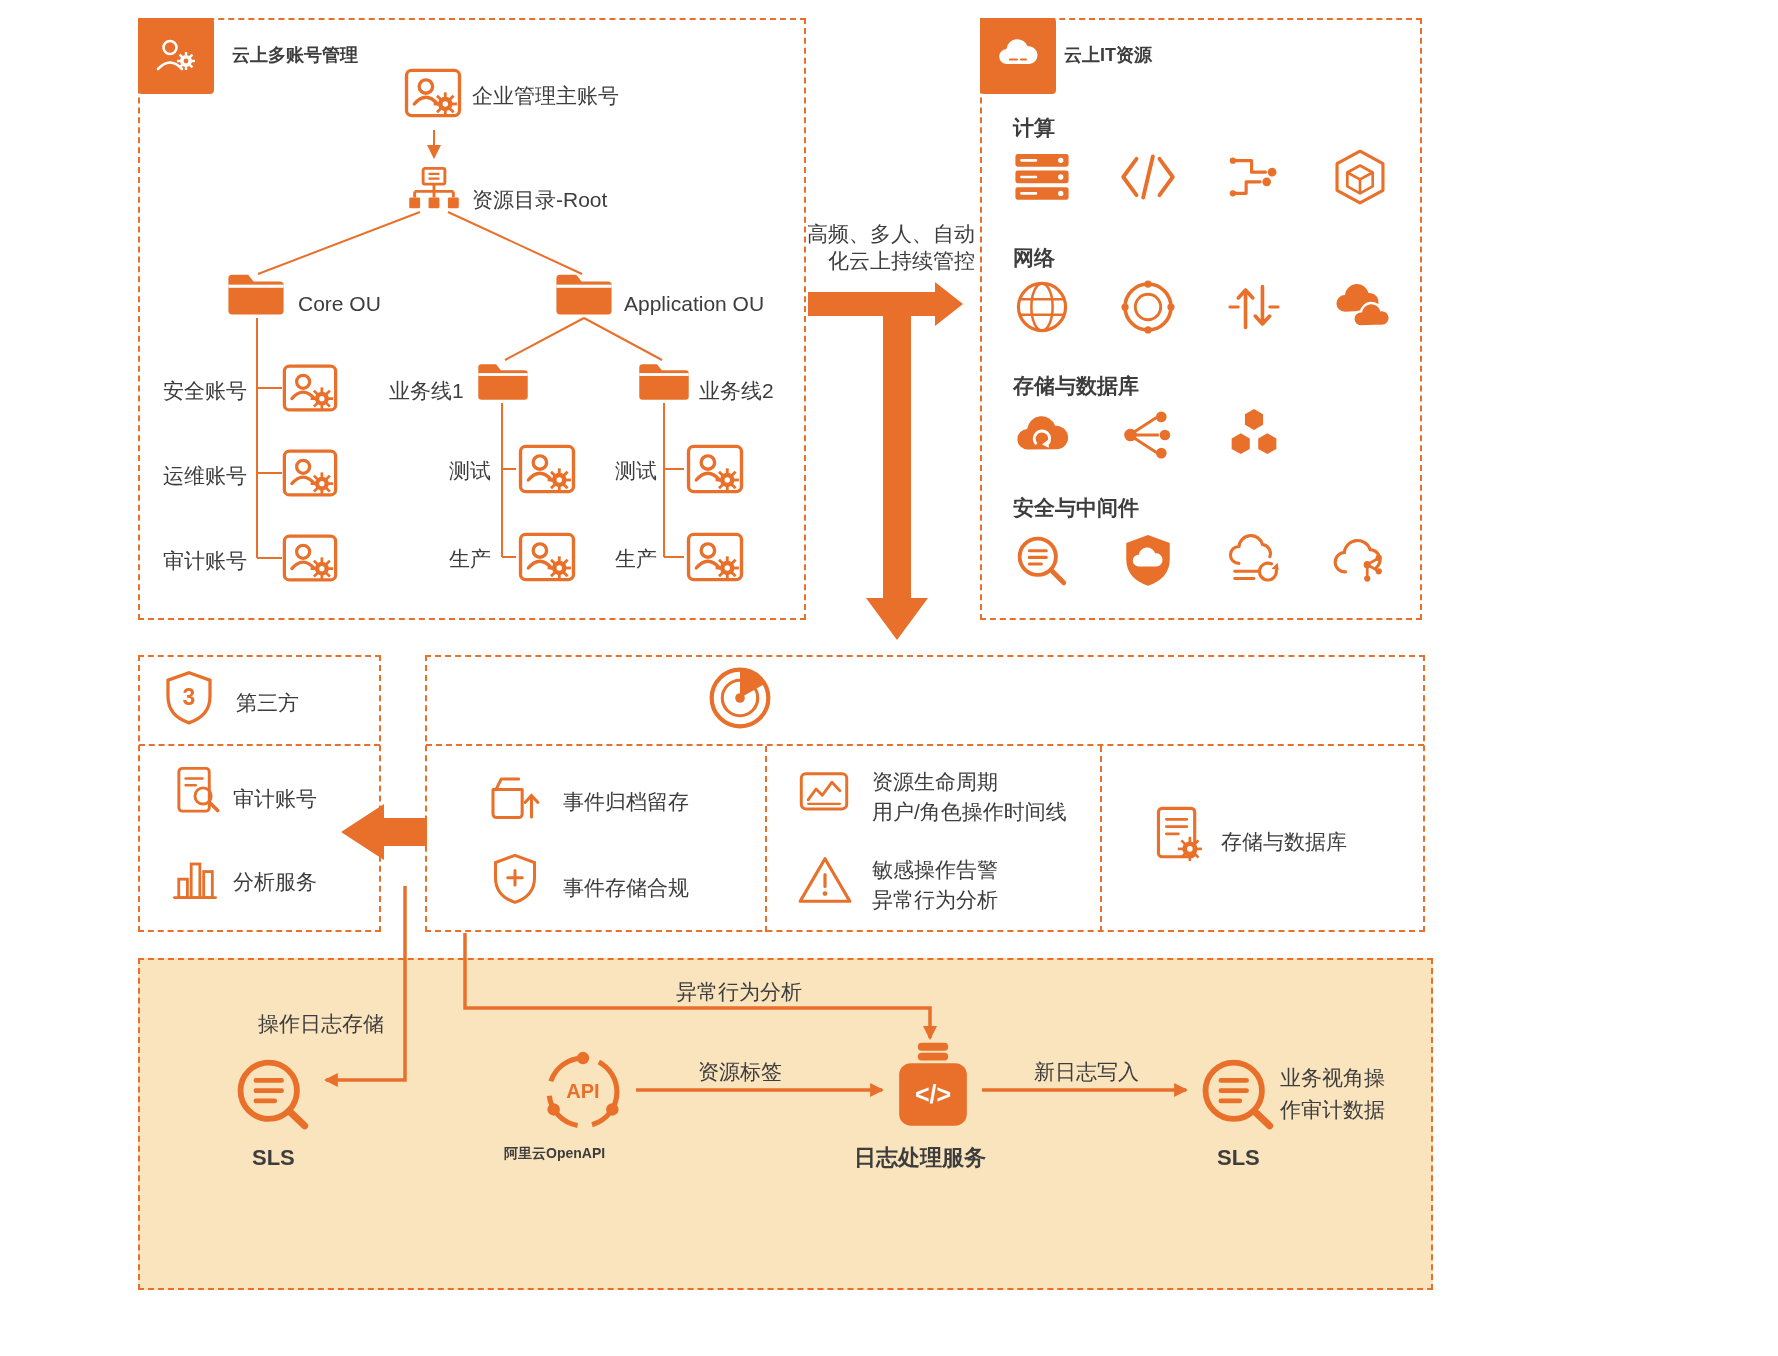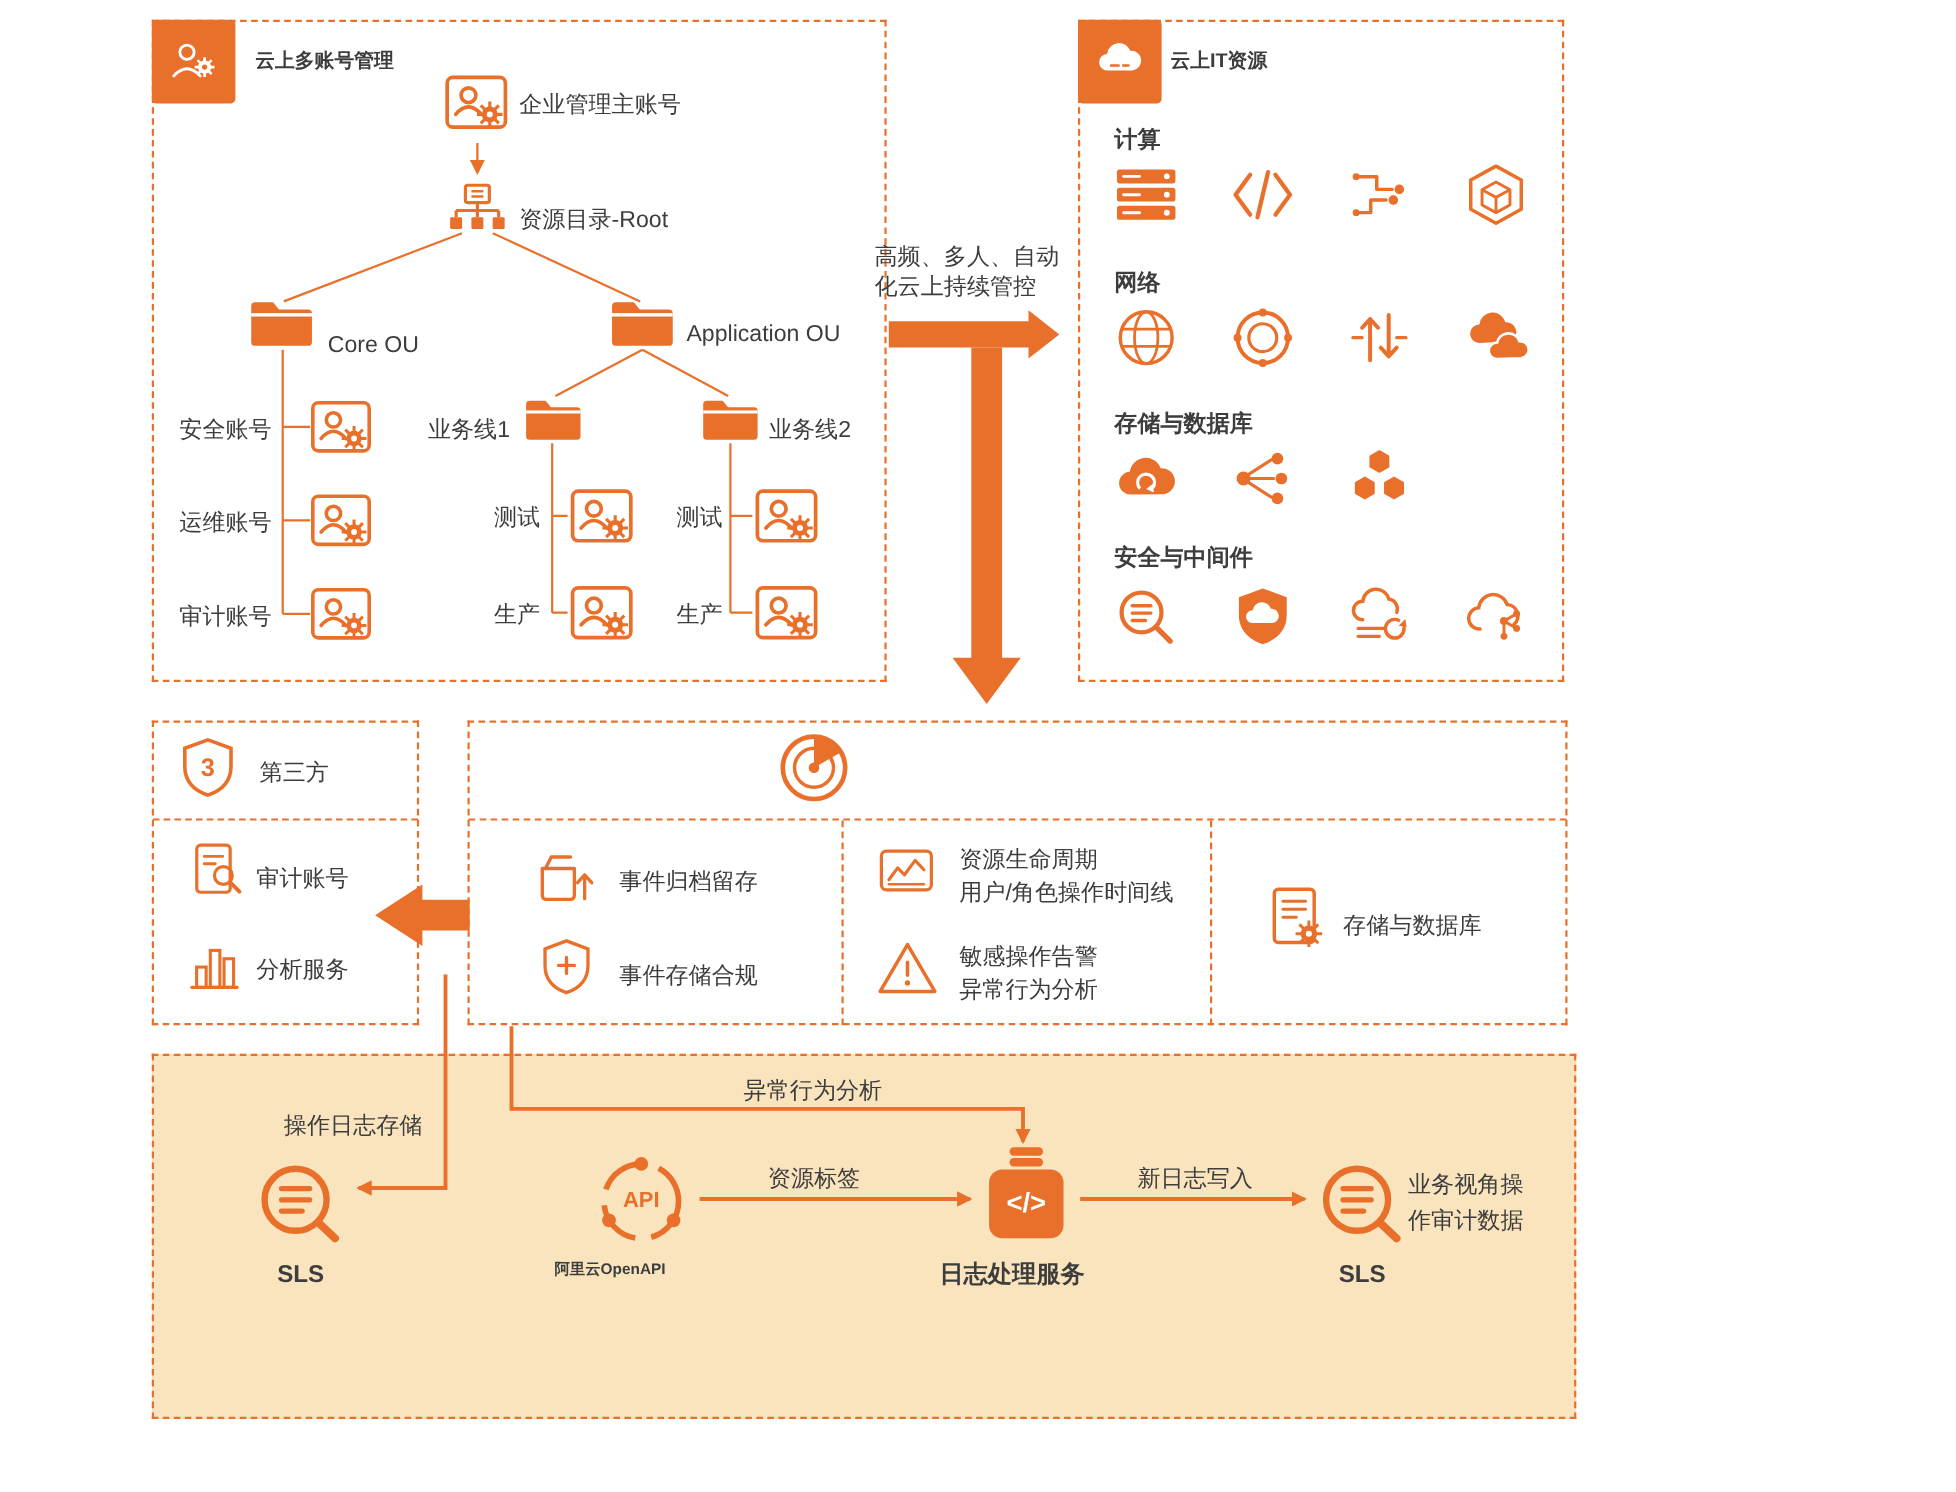--- a/index.html
+++ b/index.html
@@ -12,21 +12,21 @@
 .vdiv{position:absolute;border-left:2px dashed #E8702A}
 .ic{position:absolute}
 .ic svg{display:block;width:100%;height:100%}
 .lbl{position:absolute;font-size:21px;font-weight:500;color:#3d3d3d;white-space:nowrap;line-height:1.3}
 .title{font-size:18px;font-weight:700}
 .big{font-size:30px;font-weight:600;color:#383838}
 .corner{position:absolute;width:76px;height:76px;background:#E8702A;display:flex;align-items:center;justify-content:center;border-radius:4px}
 .overlay{position:absolute;left:0;top:0;pointer-events:none}
 .badge{position:absolute;text-align:center;color:#E8702A;font-weight:700;font-size:23px}
 .glyph-white{position:absolute;text-align:center;color:#fff;font-weight:700}
-.center{text-align:left}
+.center{text-align:right}
 </style>
 </head>
 <body>
 
 <div id="canvas">
 
   <div class="box" style="left:138px;top:18px;width:668px;height:602px"></div>
   <div class="box" style="left:980px;top:18px;width:442px;height:602px"></div>
   <div class="box" style="left:138px;top:655px;width:243px;height:277px"></div>
   <div class="box" style="left:425px;top:655px;width:1000px;height:277px"></div>
@@ -260,21 +260,21 @@
           <line x1="39.9" y1="26.1" x2="27.1" y2="38.9"></line>
         </g>
         <circle cx="33.5" cy="32.5" r="5.6" fill="#E8702A"></circle>
         <circle cx="33.5" cy="32.5" r="2.1" fill="#fff"></circle>
       </svg>
     </div>
 
   <div class="lbl title" style="left:232px;top:44px">云上多账号管理</div>
   <div class="lbl" style="left:472px;top:82px">企业管理主账号</div>
   <div class="lbl" style="left:472px;top:186px">资源目录-Root</div>
-  <div class="lbl" style="left:298px;top:300px">Core OU</div>
+  <div class="lbl" style="left:298px;top:290px">Core OU</div>
   <div class="lbl" style="left:624px;top:290px">Application OU</div>
   <div class="lbl" style="left:163px;top:377px">安全账号</div>
   <div class="lbl" style="left:163px;top:462px">运维账号</div>
   <div class="lbl" style="left:163px;top:547px">审计账号</div>
   <div class="lbl" style="left:389px;top:377px">业务线1</div>
   <div class="lbl" style="left:699px;top:377px">业务线2</div>
   <div class="lbl" style="left:449px;top:457px">测试</div>
   <div class="lbl" style="left:449px;top:545px">生产</div>
   <div class="lbl" style="left:615px;top:457px">测试</div>
   <div class="lbl" style="left:615px;top:545px">生产</div>

